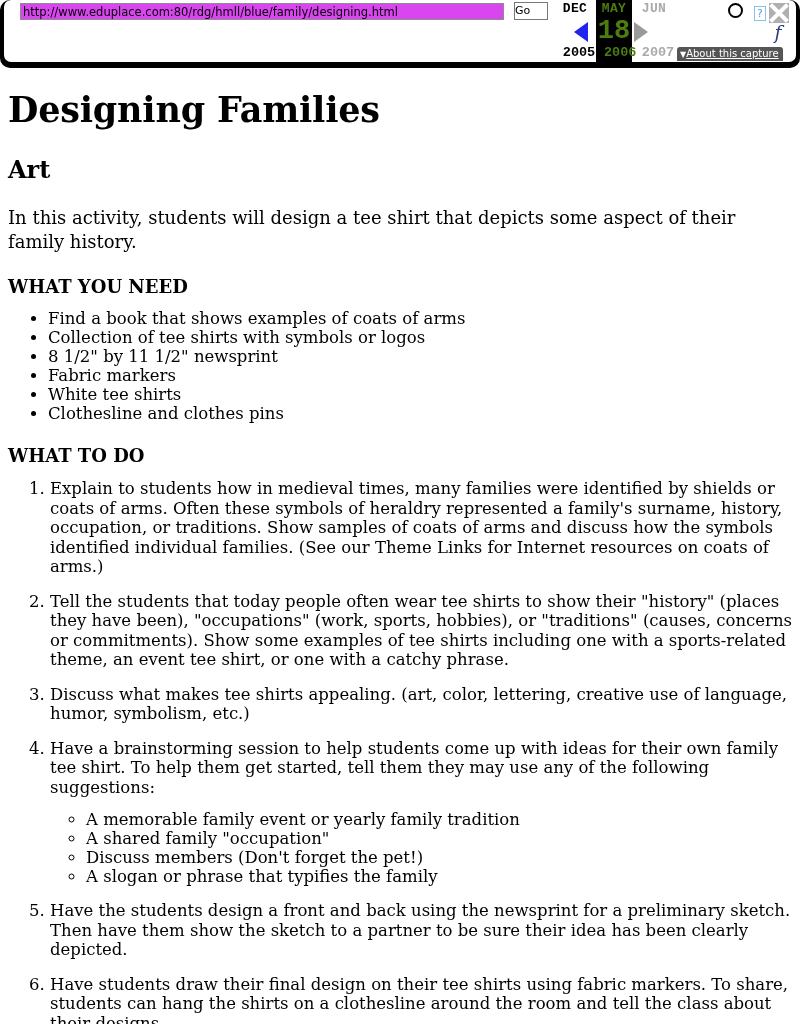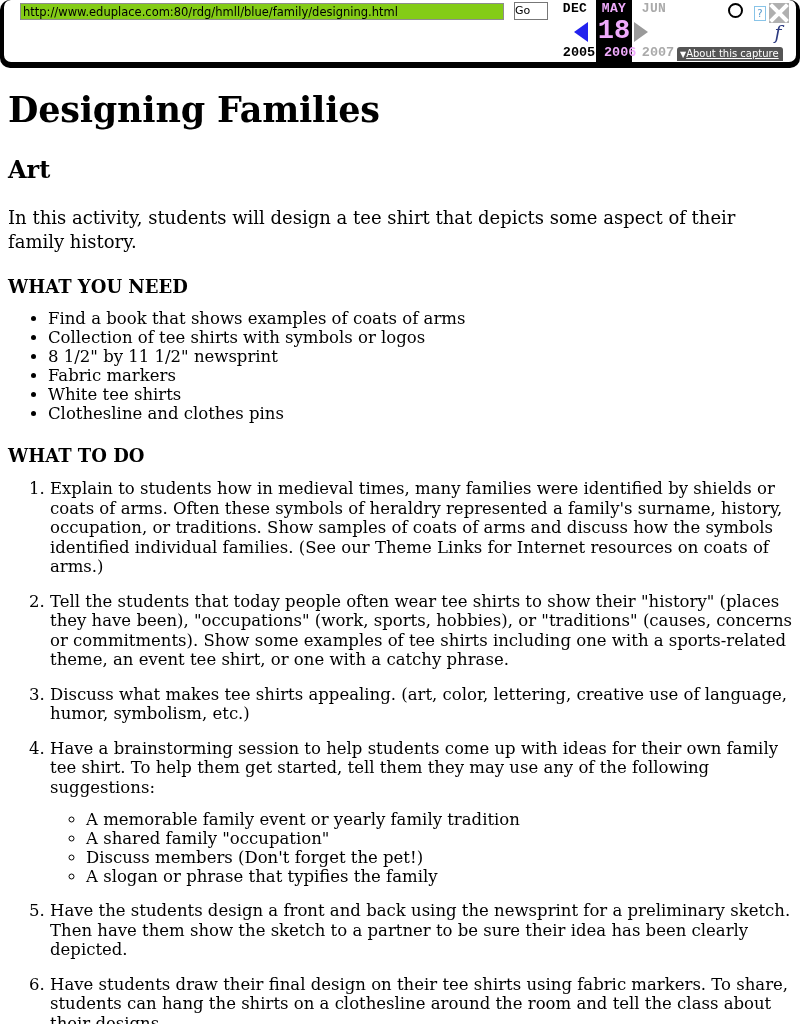--- a/index.html
+++ b/index.html
@@ -42,21 +42,21 @@
     width: 792px; height: 27px;
   }
   #wm-url-input {
     position: absolute;
     left: 16px;
     top: 3px;
     width: 484px;
     height: 17px;
     box-sizing: border-box;
     border: 1px solid #8d8d8d;
-    background: #84cc16;
+    background: #d946ef;
     font-family: "DejaVu Sans", "Liberation Sans", sans-serif;
     font-size: 11.5px;
     line-height: 15px;
     padding: 0 2px;
     color: #000;
     outline: none;
   }
   #wm-go {
     position: absolute;
     left: 510px;
@@ -129,21 +129,21 @@
   }
   #wm-col-prev {
     left: 550px;
     width: 42px;
     color: #000000;
   }
   #wm-col-cur {
     left: 592px;
     width: 36px;
     background: #000000;
-    color: #f0abfc;
+    color: #4d7c0f;
   }
   #wm-col-next {
     left: 628px;
     width: 44px;
     color: #aaaaaa;
   }
   #wm-col-next .m, #wm-col-next .y { font-weight: bold; }
 
   .wm-arrow {
     position: absolute;

